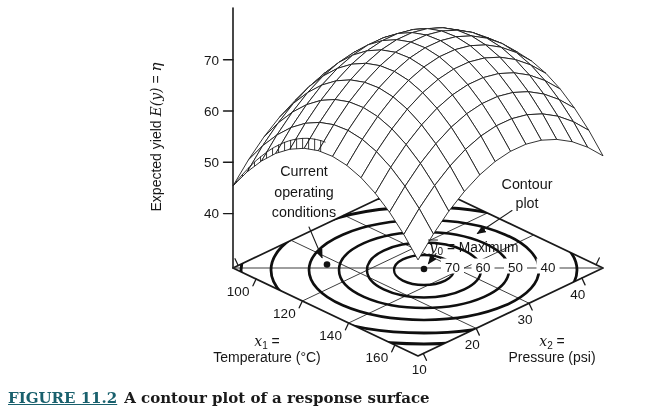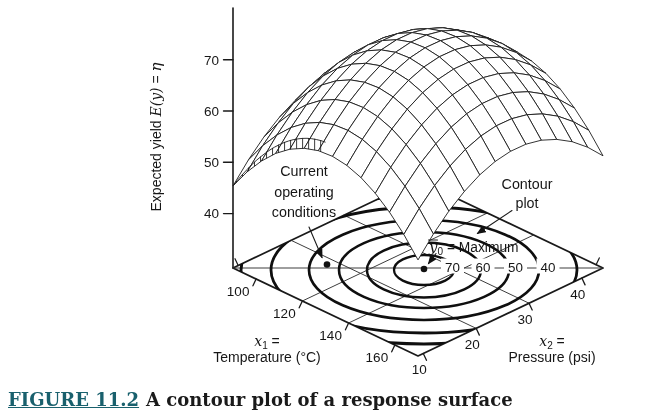--- a/index.html
+++ b/index.html
@@ -2,21 +2,21 @@
 <html><head>
 <meta charset="utf-8">
 <style>
   html,body{margin:0;padding:0;background:#ffffff;}
   #stage{position:relative;width:647px;height:414px;background:#fff;overflow:hidden;
          font-family:"Liberation Sans","DejaVu Sans",sans-serif;}
   #fig-svg{position:absolute;left:0;top:0;}
   #fig-svg text{font-family:"Liberation Sans","DejaVu Sans",sans-serif;fill:#161616;}
   .serifit{font-family:"DejaVu Serif","Liberation Serif",serif;font-style:italic;}
   .caption{position:absolute;left:8px;top:389px;white-space:nowrap;
-           font-family:"DejaVu Serif","Liberation Serif",serif;font-weight:700;font-size:18px;color:#1a1a1a;}
+           font-family:"DejaVu Serif","Liberation Serif",serif;font-weight:700;font-size:15px;color:#1a1a1a;}
   .caption a{color:#19606d;text-decoration:underline;cursor:pointer;}
   .caption .captext{margin-left:7px;color:#1a1a1a;}
 </style>
 </head>
 <body>
 
 <div id="stage">
   <svg id="fig-svg" width="647" height="382" viewBox="0 0 647 382">
       <defs>
         <clipPath id="rhomb">

